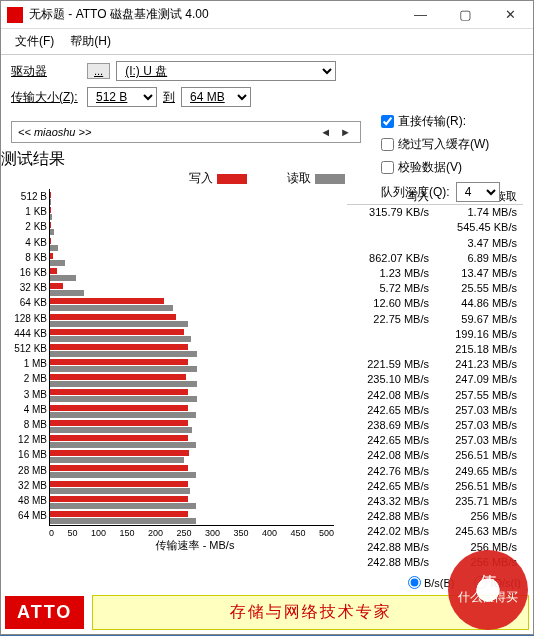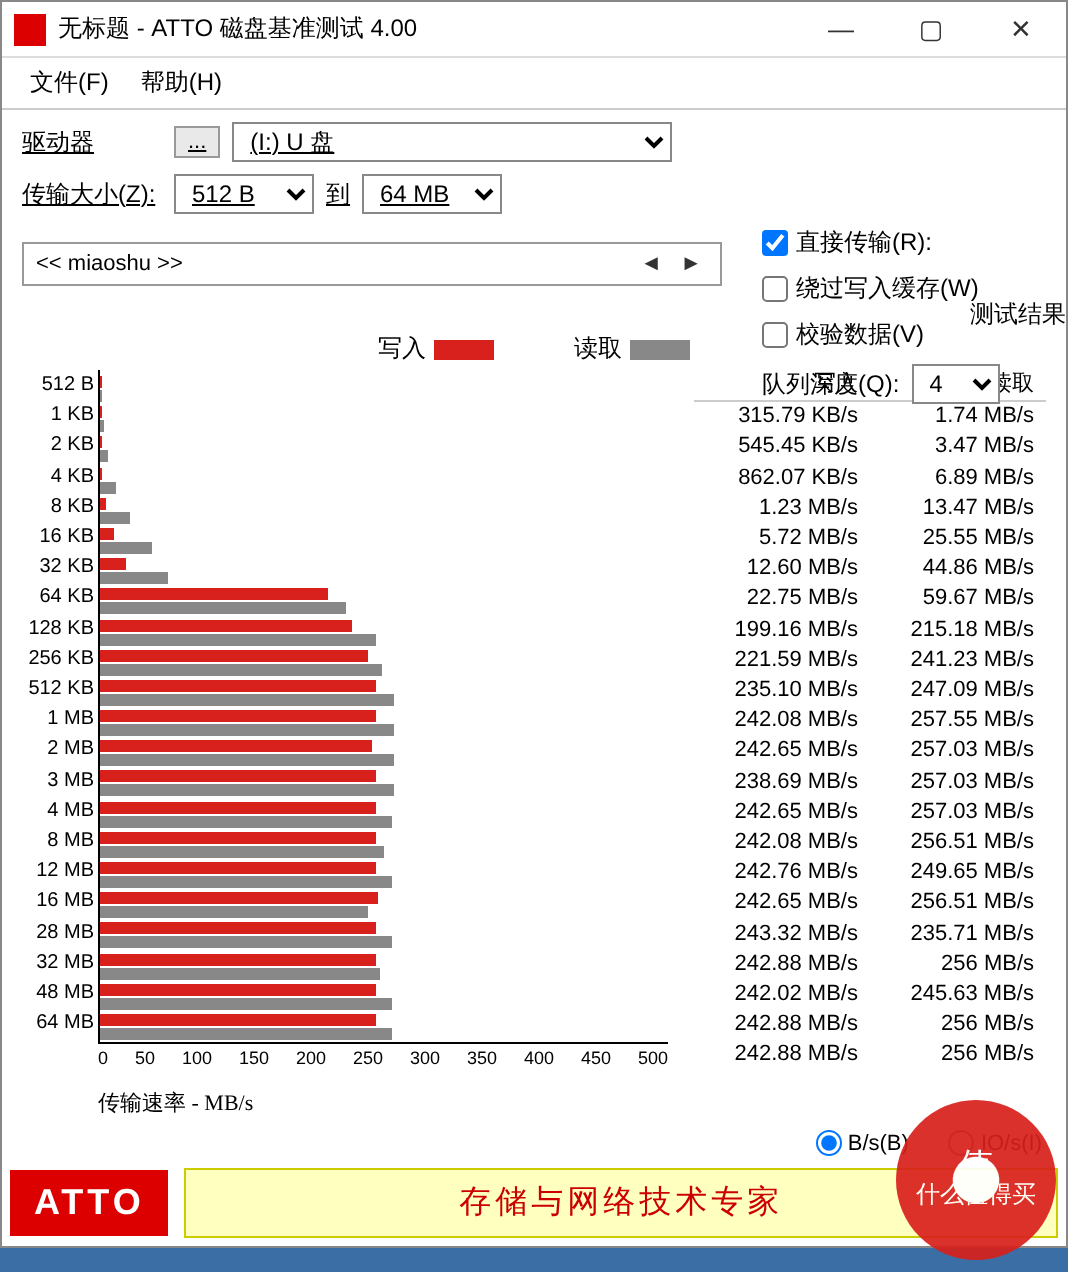--- a/index.html
+++ b/index.html
@@ -15,38 +15,38 @@
   .form-area { padding: 6px 10px 4px 10px; font-size: 12px; text-decoration: underline; }
   .row { display: flex; align-items: center; margin-bottom: 6px; gap: 6px; }
   .lbl { min-width: 70px; }
   .btn-sm { border: 1px solid #999; background: #e9e9e9; padding: 1px 6px; font-size: 11px; cursor: pointer; }
   select, input[type=text] { border: 1px solid #888; background: #fff; font-size: 12px; padding: 1px 4px; }
   .drive-sel { flex: 1; max-width: 220px; }
   .right-col { position: absolute; left: 380px; top: 58px; font-size: 12px; }
   .chk { display: flex; align-items: center; gap: 4px; margin-bottom: 6px; }
   .chk input { width: 13px; height: 13px; }
   .start-btn { border: 1px solid #0066cc; background: #e5f1ff; padding: 2px 30px; font-size: 12px; cursor: pointer; margin-top: 4px; }
-  .desc-box { border: 1px solid #999; margin: 4px 10px; padding: 4px 6px; font-size: 11px; display: flex; align-items: center; justify-content: space-between; width: 350px; }
+  .desc-box { border: 1px solid #999; margin: 4px 10px; padding: 4px 6px; font-size: 11px; display: flex; align-items: center; justify-content: space-between; width: 350px; font-style: italic; }
   .desc-arrows span { cursor: pointer; padding: 0 3px; color: #333; }
-  .results-title { text-align: right; font-size: 12px; margin-top: 6px; }
+  .results-title { text-align: left; font-size: 16px; margin-top: 6px; }
   .legend { display: flex; justify-content: center; gap: 40px; font-size: 12px; margin-bottom: 2px; }
   .legend-item { display: flex; align-items: center; gap: 4px; }
   .swatch { width: 30px; height: 10px; }
   .red { background: #d8201c; }
   .gray { background: #888; }
   .results { display: flex; padding: 0 10px 4px 10px; }
   .chart { position: relative; width: 330px; }
   .y-labels { position: absolute; left: 0; top: 0; width: 36px; text-align: right; font-size: 10px; line-height: 15.2px; }
   .bars { margin-left: 38px; border-left: 1px solid #000; border-bottom: 1px solid #000; width: 285px; padding-top: 2px;}
   .bar-row { height: 15.2px; position: relative; }
   .bar { position: absolute; height: 6px; left: 0; }
   .bar.w { top: 1px; background: #d8201c; }
   .bar.r { top: 8px; background: #888; }
   .x-axis { margin-left: 38px; width: 285px; display: flex; justify-content: space-between; font-size: 9px; margin-top: 2px;}
-  .x-label { text-align: left; font-size: 11px; margin-left: 38px; margin-top: 10px; font-family: Liberation Serif, serif;}
+  .x-label { text-align: center; font-size: 11px; margin-left: 38px; margin-top: 0;}
   .table { flex: 1; font-size: 11px; margin-left: 6px; }
   .th { display: flex; font-weight: normal; border-bottom: 1px solid #ccc; }
   .th div, .tr div { flex: 1; text-align: right; padding-right: 6px; line-height: 15.2px; }
   .radios { display: flex; justify-content: flex-end; gap: 20px; font-size: 11px; padding: 2px 12px; align-items: center; }
   .radios label { display: flex; align-items: center; gap: 3px; }
   .footer { display: flex; align-items: center; padding: 4px; gap: 8px; }
   .atto-logo { background: #d00; color: #fff; font-weight: bold; font-size: 18px; padding: 6px 12px; letter-spacing: 2px; }
   .footer-text { background: #ffffc0; border: 1px solid #cc0; flex: 1; text-align: center; padding: 6px; font-size: 16px; color: #c00; letter-spacing: 2px; }
   .watermark { position: absolute; right: 6px; bottom: 6px; width: 80px; height: 80px; border-radius: 50%; background: radial-gradient(circle,#fff 20%,#d8201c 21%,#d8201c 100%); display:flex; align-items:center; justify-content:center; color:#fff; font-size:12px; text-align:center; opacity:.92; flex-direction:column; line-height:14px;}
   .watermark .inner{font-size:18px;}
@@ -128,21 +128,21 @@
         <div class="y-labels" id="ylabels">
             <div>512 B</div>
             <div>1 KB</div>
             <div>2 KB</div>
             <div>4 KB</div>
             <div>8 KB</div>
             <div>16 KB</div>
             <div>32 KB</div>
             <div>64 KB</div>
             <div>128 KB</div>
-            <div>256 KB</div>
+            <div>444 KB</div>
             <div>512 KB</div>
             <div>1 MB</div>
             <div>2 MB</div>
             <div>3 MB</div>
             <div>4 MB</div>
             <div>8 MB</div>
             <div>12 MB</div>
             <div>16 MB</div>
             <div>28 MB</div>
             <div>32 MB</div>
@@ -257,21 +257,21 @@
       <div class="table">
         <div class="th">
             <div>写入</div>
             <div>读取</div>
           </div>
         <div id="tbody">
             <div class="tr" style="display: flex;">
               <div>315.79 KB/s</div>
               <div>1.74 MB/s</div>
             </div>
-            <div class="tr" style="display: flex;">
+            <div class="tr" style="display: flex; flex-direction: column;">
               <div>545.45 KB/s</div>
               <div>3.47 MB/s</div>
             </div>
             <div class="tr" style="display: flex;">
               <div>862.07 KB/s</div>
               <div>6.89 MB/s</div>
             </div>
             <div class="tr" style="display: flex;">
               <div>1.23 MB/s</div>
               <div>13.47 MB/s</div>
@@ -281,21 +281,21 @@
               <div>25.55 MB/s</div>
             </div>
             <div class="tr" style="display: flex;">
               <div>12.60 MB/s</div>
               <div>44.86 MB/s</div>
             </div>
             <div class="tr" style="display: flex;">
               <div>22.75 MB/s</div>
               <div>59.67 MB/s</div>
             </div>
-            <div class="tr" style="display: flex;">
+            <div class="tr" style="display: flex; flex-direction: column;">
               <div>199.16 MB/s</div>
               <div>215.18 MB/s</div>
             </div>
             <div class="tr" style="display: flex;">
               <div>221.59 MB/s</div>
               <div>241.23 MB/s</div>
             </div>
             <div class="tr" style="display: flex;">
               <div>235.10 MB/s</div>
               <div>247.09 MB/s</div>

